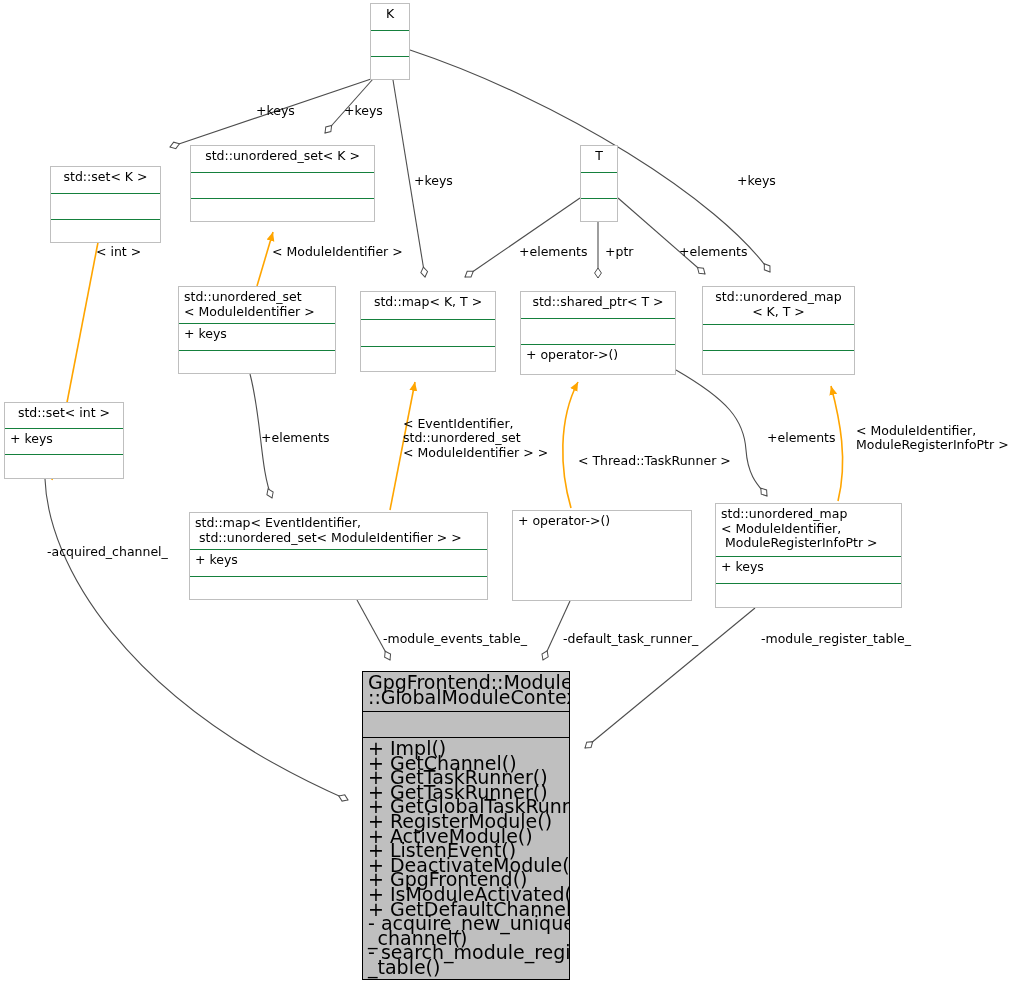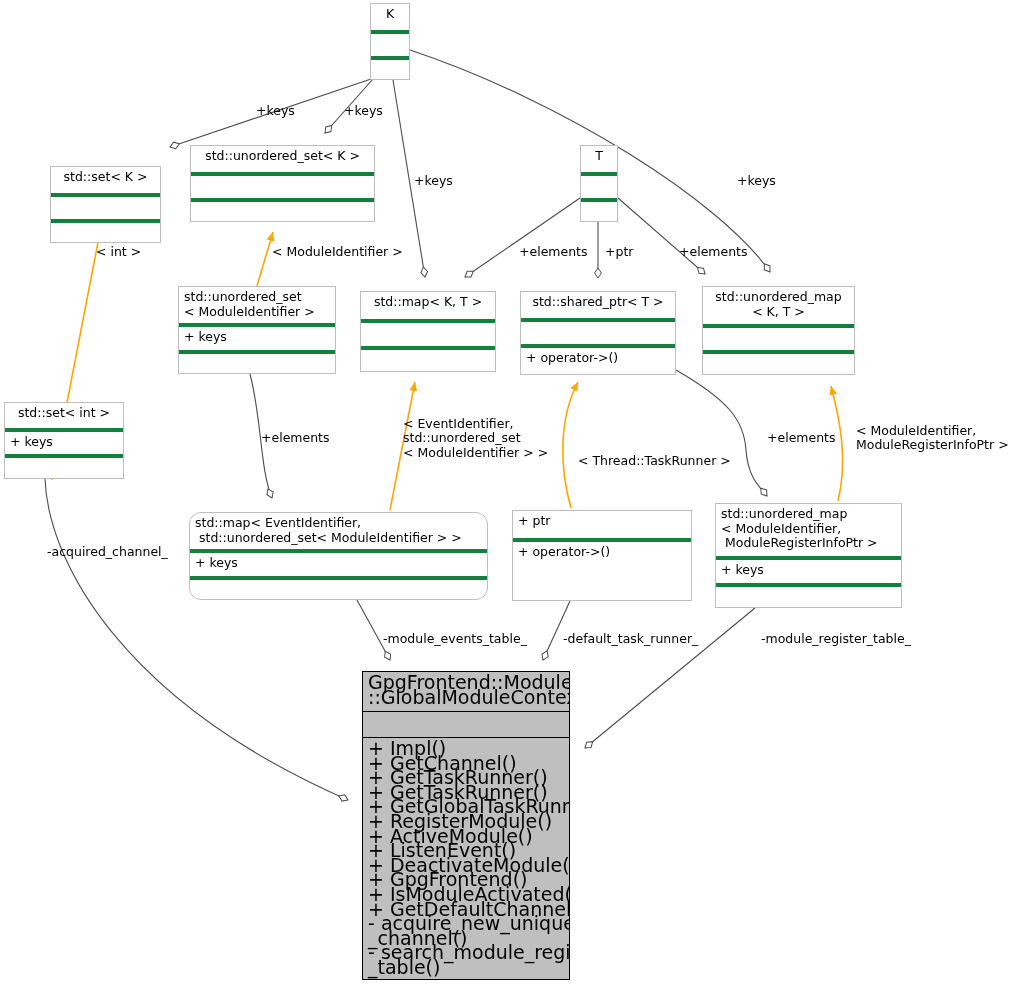--- a/index.html
+++ b/index.html
@@ -35,21 +35,21 @@
     line-height: 14.5px;
     z-index: 5;
   }
   .node .compartment {
     box-sizing: border-box;
     padding: 3px 5px 3px 5px;
     overflow: hidden;
     white-space: pre;
   }
   .node .compartment + .compartment {
-    border-top: 4px solid #15803d;
+    border-top: 1px solid #15803d;
   }
   .node .title {
     text-align: center;
   }
   .node .title.left {
     text-align: left;
   }
   .node .members {
     text-align: left;
   }
@@ -154,28 +154,27 @@
         <div class="compartment title" style="height: 37px;">std::unordered_map
 &lt; K, T &gt;</div>
         <div class="compartment members" style="height: 26px;"></div>
         <div class="compartment members" style="height: 26px;"></div>
       </div>
       <div class="node" style="left: 4px; top: 402px; width: 120px; height: 77px;">
         <div class="compartment title" style="height: 25px;">std::set&lt; int &gt;</div>
         <div class="compartment members" style="height: 26px;">+ keys</div>
         <div class="compartment members" style="height: 26px;"></div>
       </div>
-      <div class="node" style="left: 189px; top: 512px; width: 299px; height: 88px; border-radius: 12px;">
+      <div class="node" style="left: 189px; top: 512px; width: 299px; height: 88px;">
         <div class="compartment title left" style="height: 36px;">std::map&lt; EventIdentifier,
  std::unordered_set&lt; ModuleIdentifier &gt; &gt;</div>
         <div class="compartment members" style="height: 27px;">+ keys</div>
         <div class="compartment members" style="height: 25px;"></div>
       </div>
       <div class="node" style="left: 512px; top: 510px; width: 180px; height: 91px;">
-        <div class="compartment members" style="height: 27px;">+ ptr</div>
         <div class="compartment members" style="height: 27px;">+ operator-&gt;()</div>
       </div>
       <div class="node" style="left: 715px; top: 503px; width: 187px; height: 105px;">
         <div class="compartment title left" style="height: 52px;">std::unordered_map
 &lt; ModuleIdentifier,
  ModuleRegisterInfoPtr &gt;</div>
         <div class="compartment members" style="height: 27px;">+ keys</div>
         <div class="compartment members" style="height: 26px;"></div>
       </div>
       <div class="node highlight" style="left: 362px; top: 671px; width: 208px; height: 309px;">

